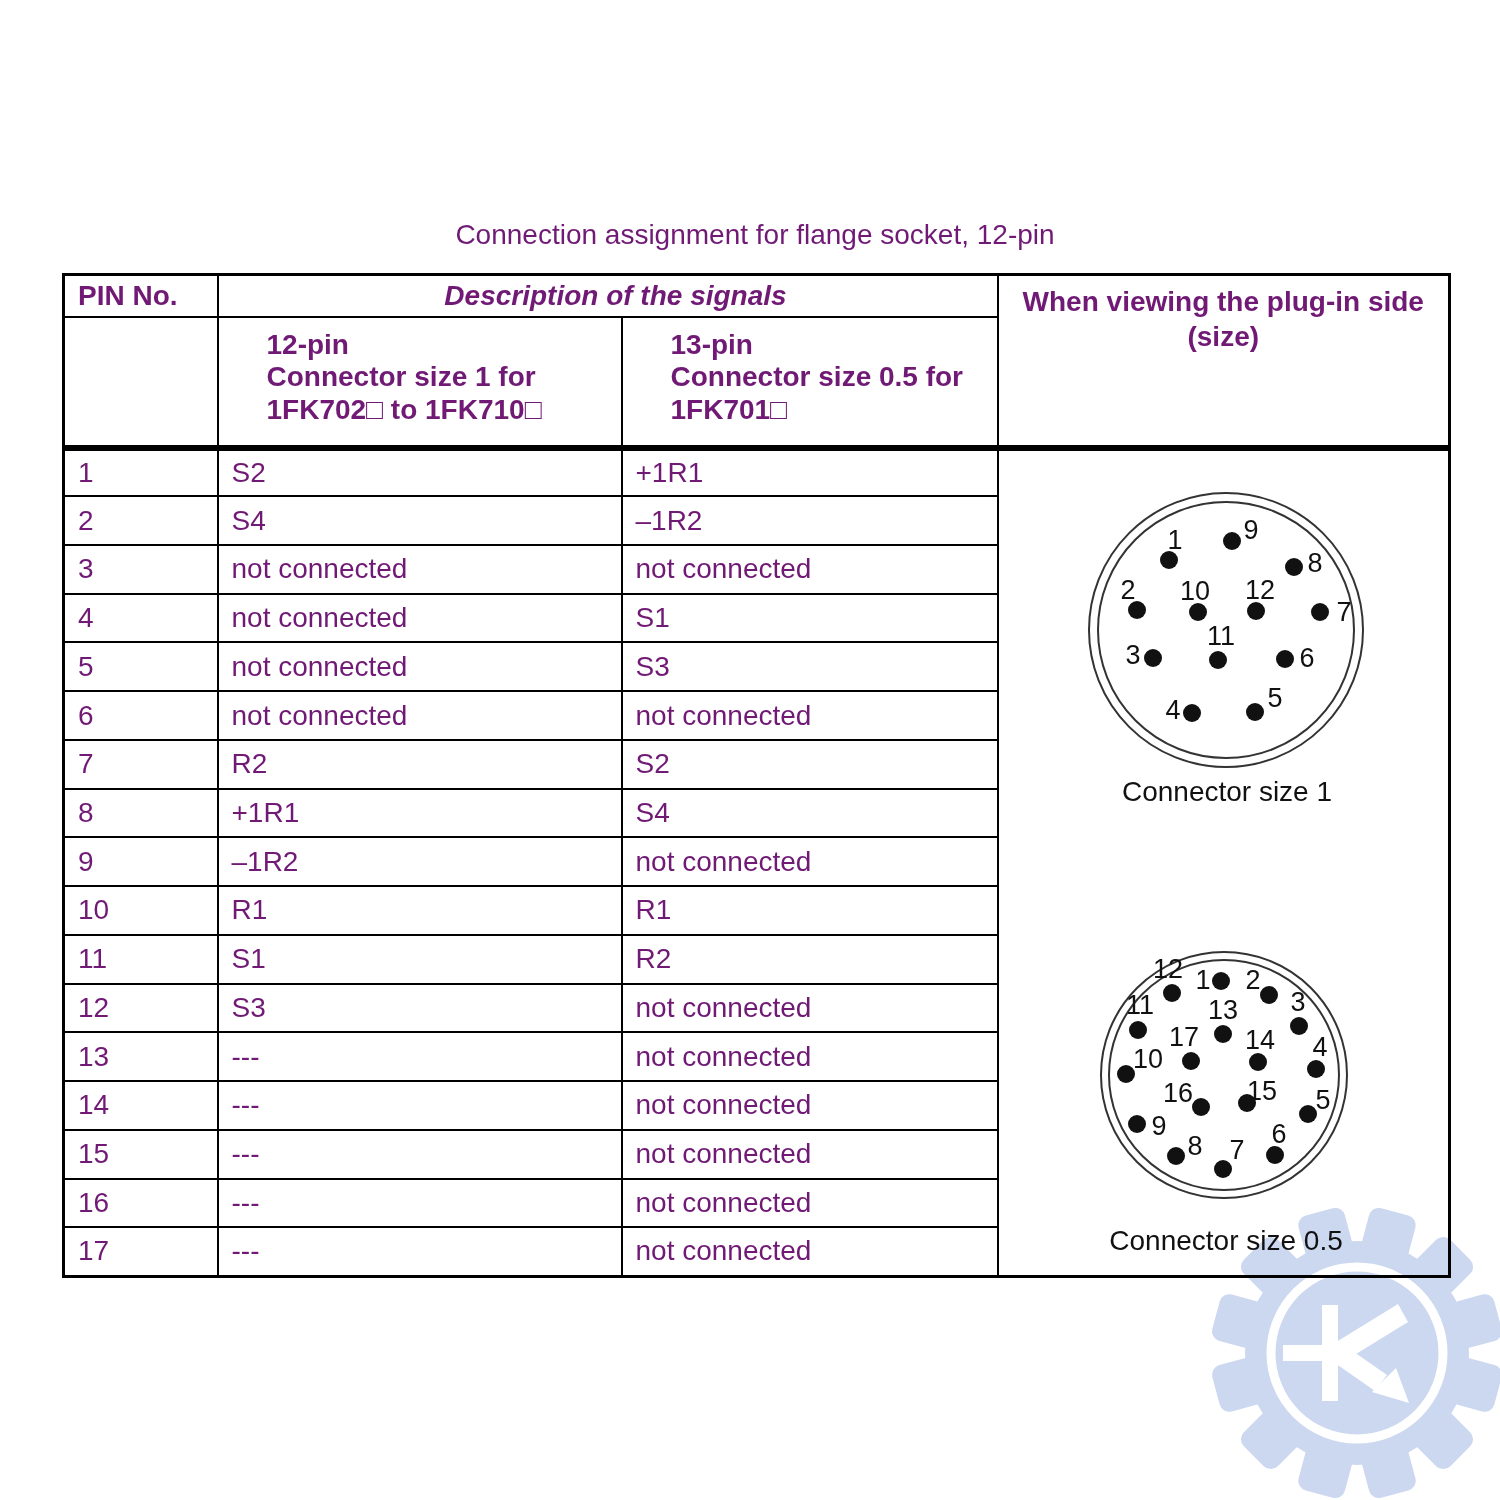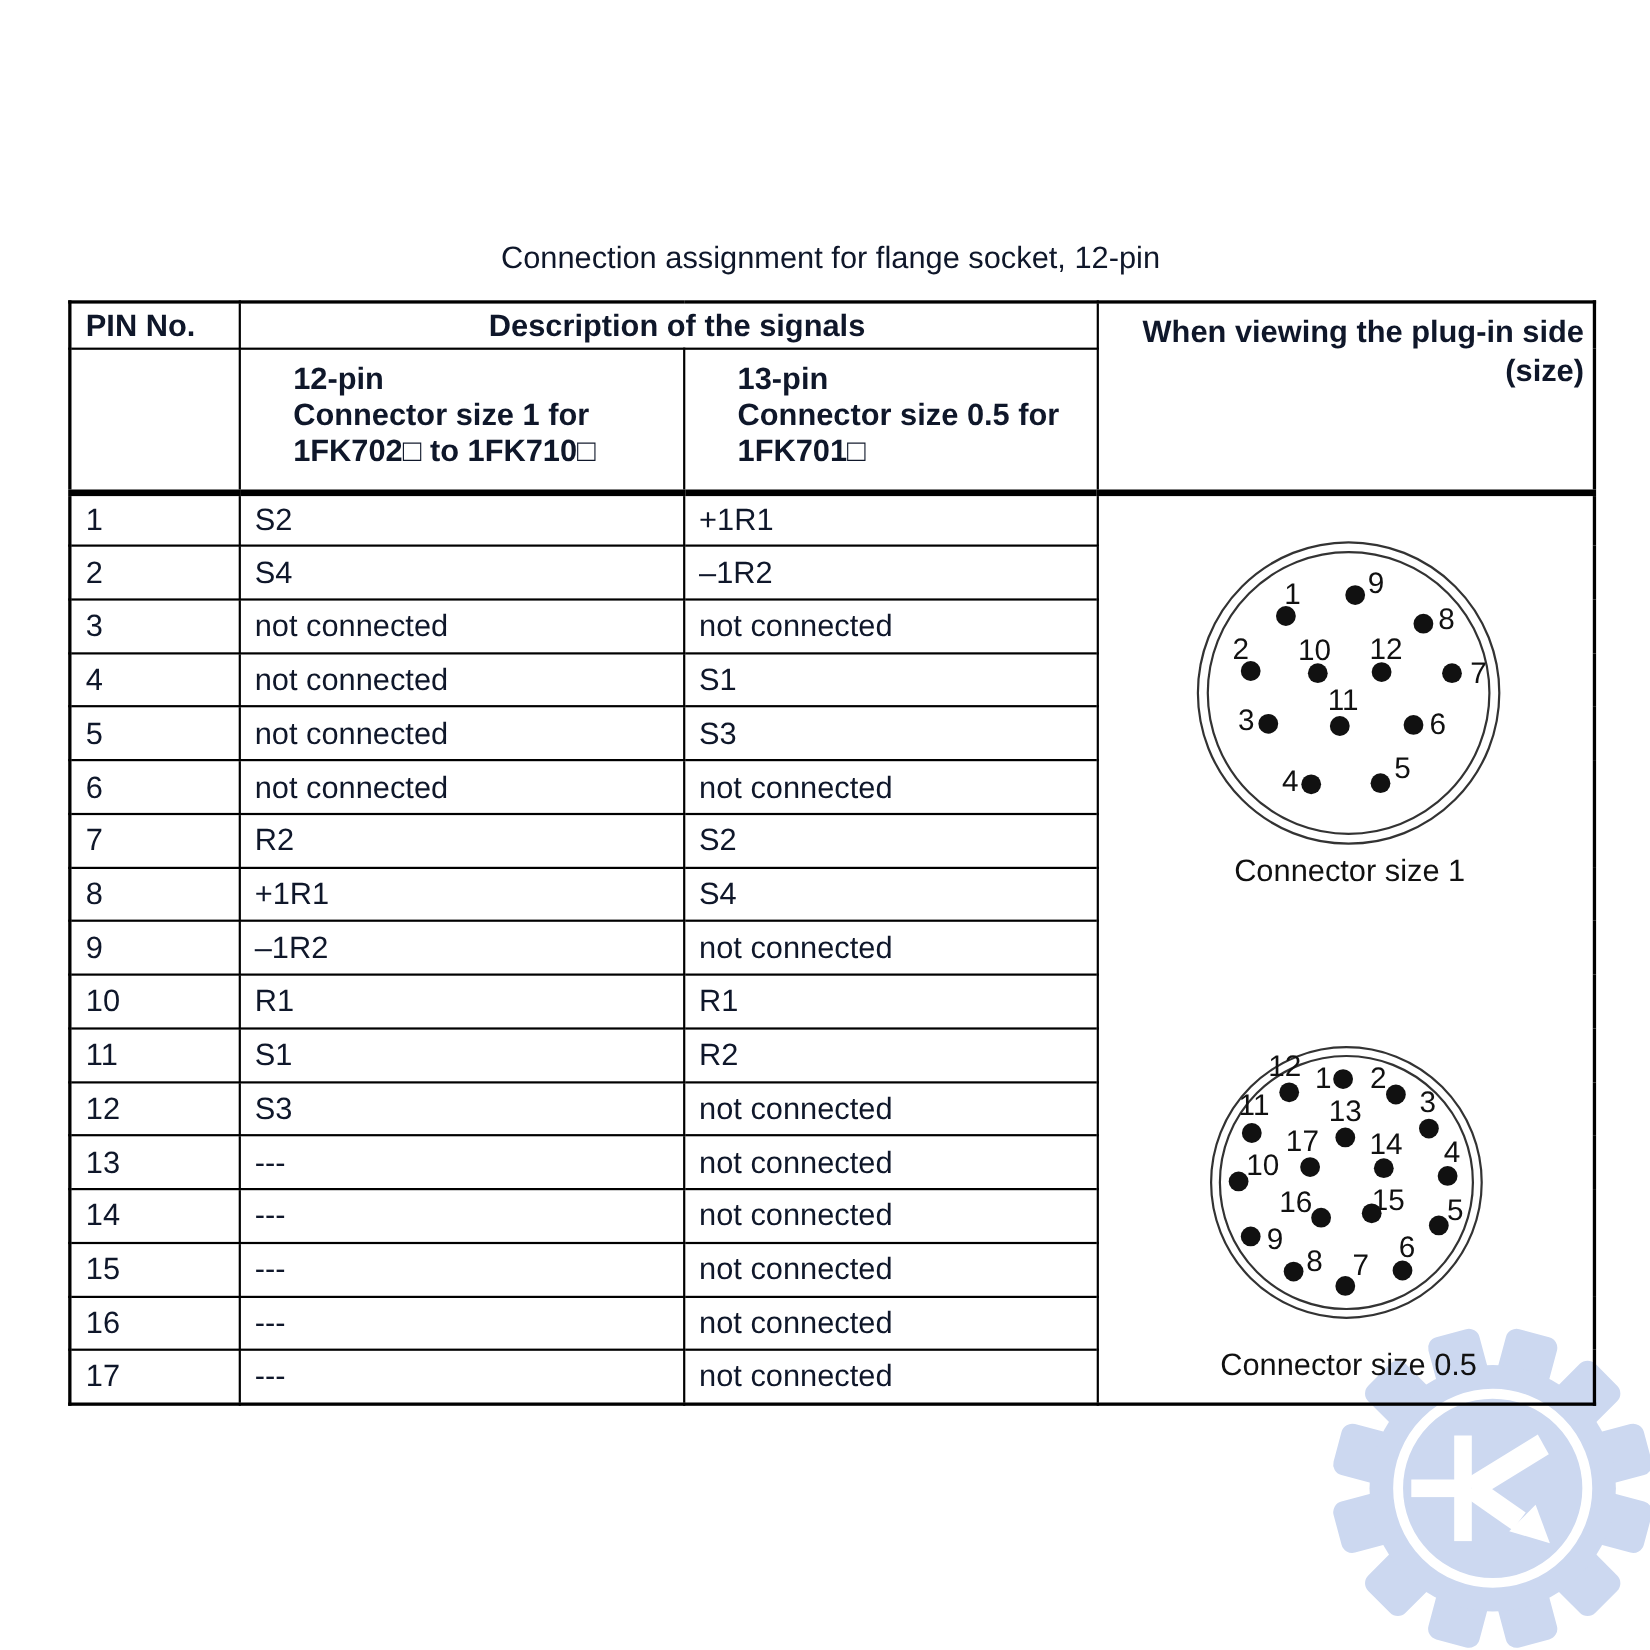--- a/index.html
+++ b/index.html
@@ -1,40 +1,40 @@
 <!DOCTYPE html>
 <html><head>
 <meta charset="utf-8">
 <style>
   html,body { margin:0; padding:0; background:#fff; }
   .page {
     position:relative; width:1500px; height:1500px; background:#ffffff;
-    overflow:hidden; font-family:"Liberation Sans", sans-serif; color:#0f172a;
+    overflow:hidden; font-family:"Liberation Sans", sans-serif; color:#701a75;
   }
   .fig-title {
     position:absolute; left:62px; top:219px; width:1386px;
     text-align:center; font-size:28px; z-index:2;
   }
   table.conn {
     position:absolute; left:62px; top:273px; width:1386px;
     border-collapse:collapse; table-layout:fixed;
     border:3px solid #000; font-size:28px; z-index:2; background:transparent;
   }
   .conn th, .conn td {
     border:2px solid #000; padding:0 4px 0 13px;
     text-align:left; vertical-align:middle; font-weight:normal;
     overflow:hidden;
   }
   .conn thead th { font-weight:bold; }
   tr.h1 { height:42px;margin-top:39px; }
   tr.h2 { height:131px; }
   tr.h2 th { border-bottom:6px solid #000; vertical-align:top; padding-top:12px;padding-left:48px; }
-  th.desc-th { text-align:center; padding-left:20px; }
+  th.desc-th { text-align:center; padding-left:20px;font-style:italic; }
   th.view-th {
-    text-align:right; vertical-align:top; padding:8px 8px 0 8px;
+    text-align:center; vertical-align:top; padding:8px 8px 0 8px;
     border-bottom:6px solid #000; line-height:35px;
   }
   .sub-line1 { line-height:30px; }
   .sub-line2, .sub-line3 { line-height:33px; }
   .sub-line2 { }
   .conn tbody tr { height:48.7px; }
   td.diagram-cell { padding:0; vertical-align:top; }
   svg.diagrams { display:block; }
   svg.watermark { position:absolute; left:1207px; top:1203px; z-index:1; }
 </style>

